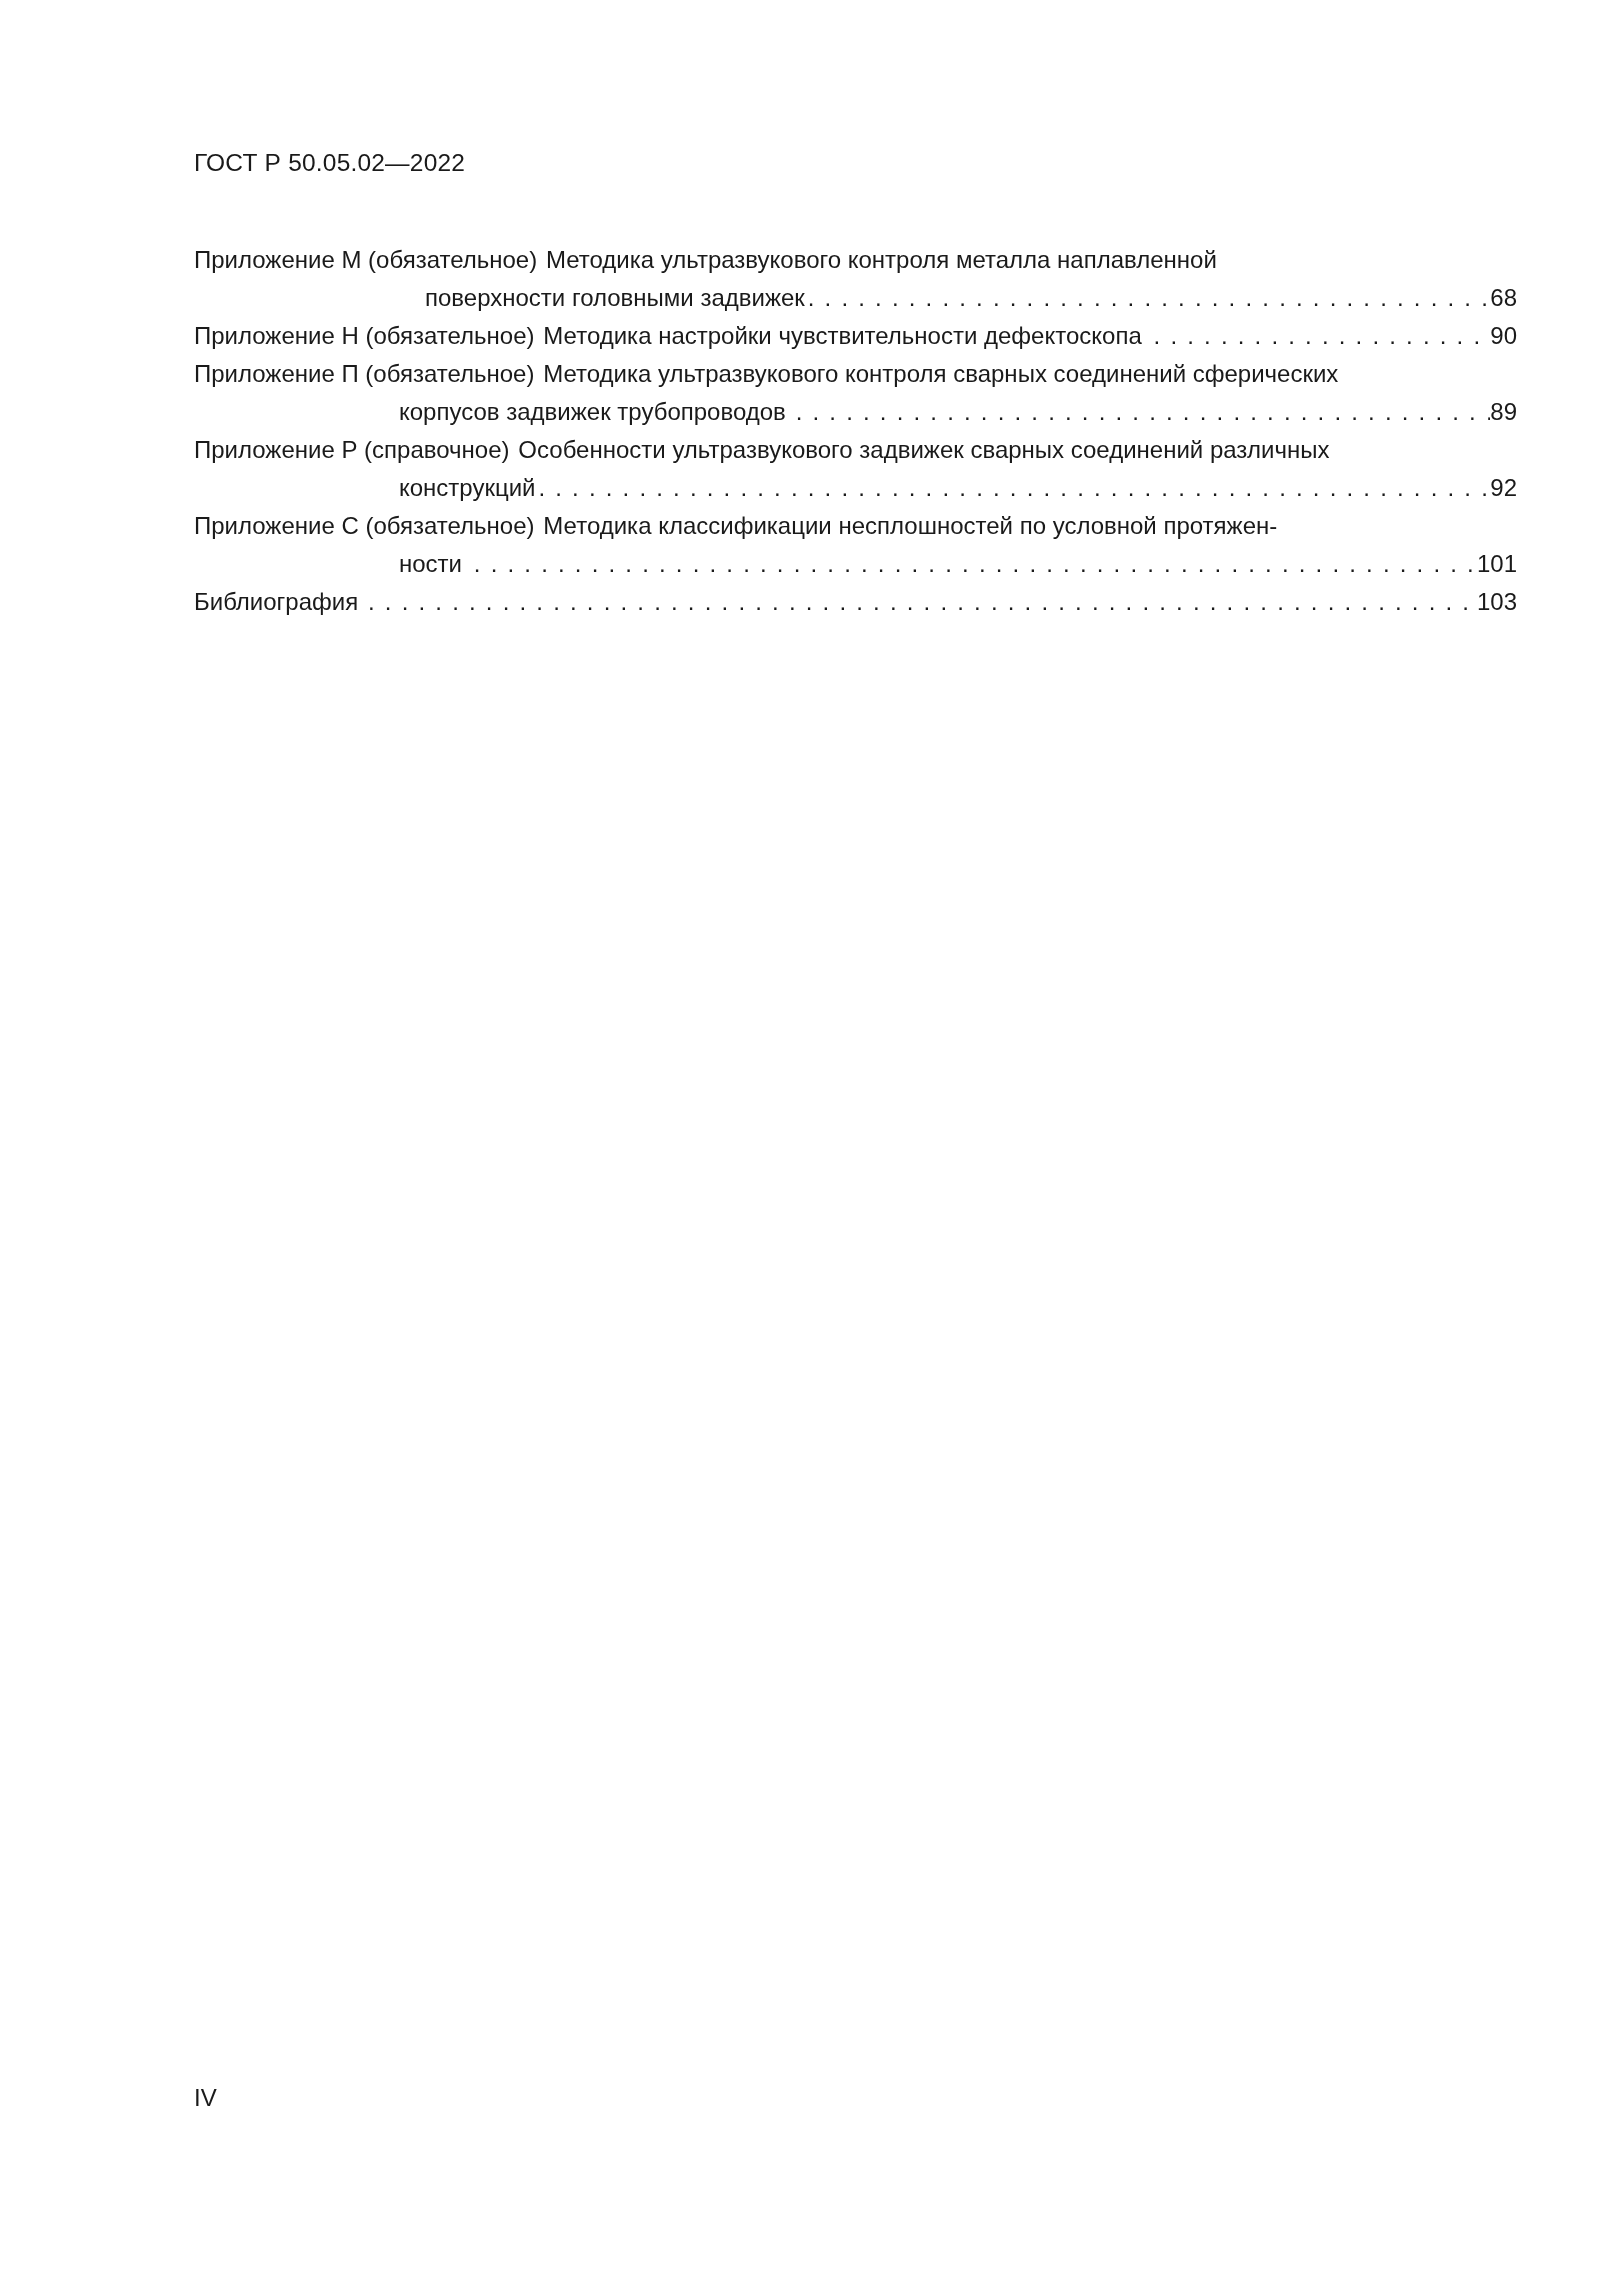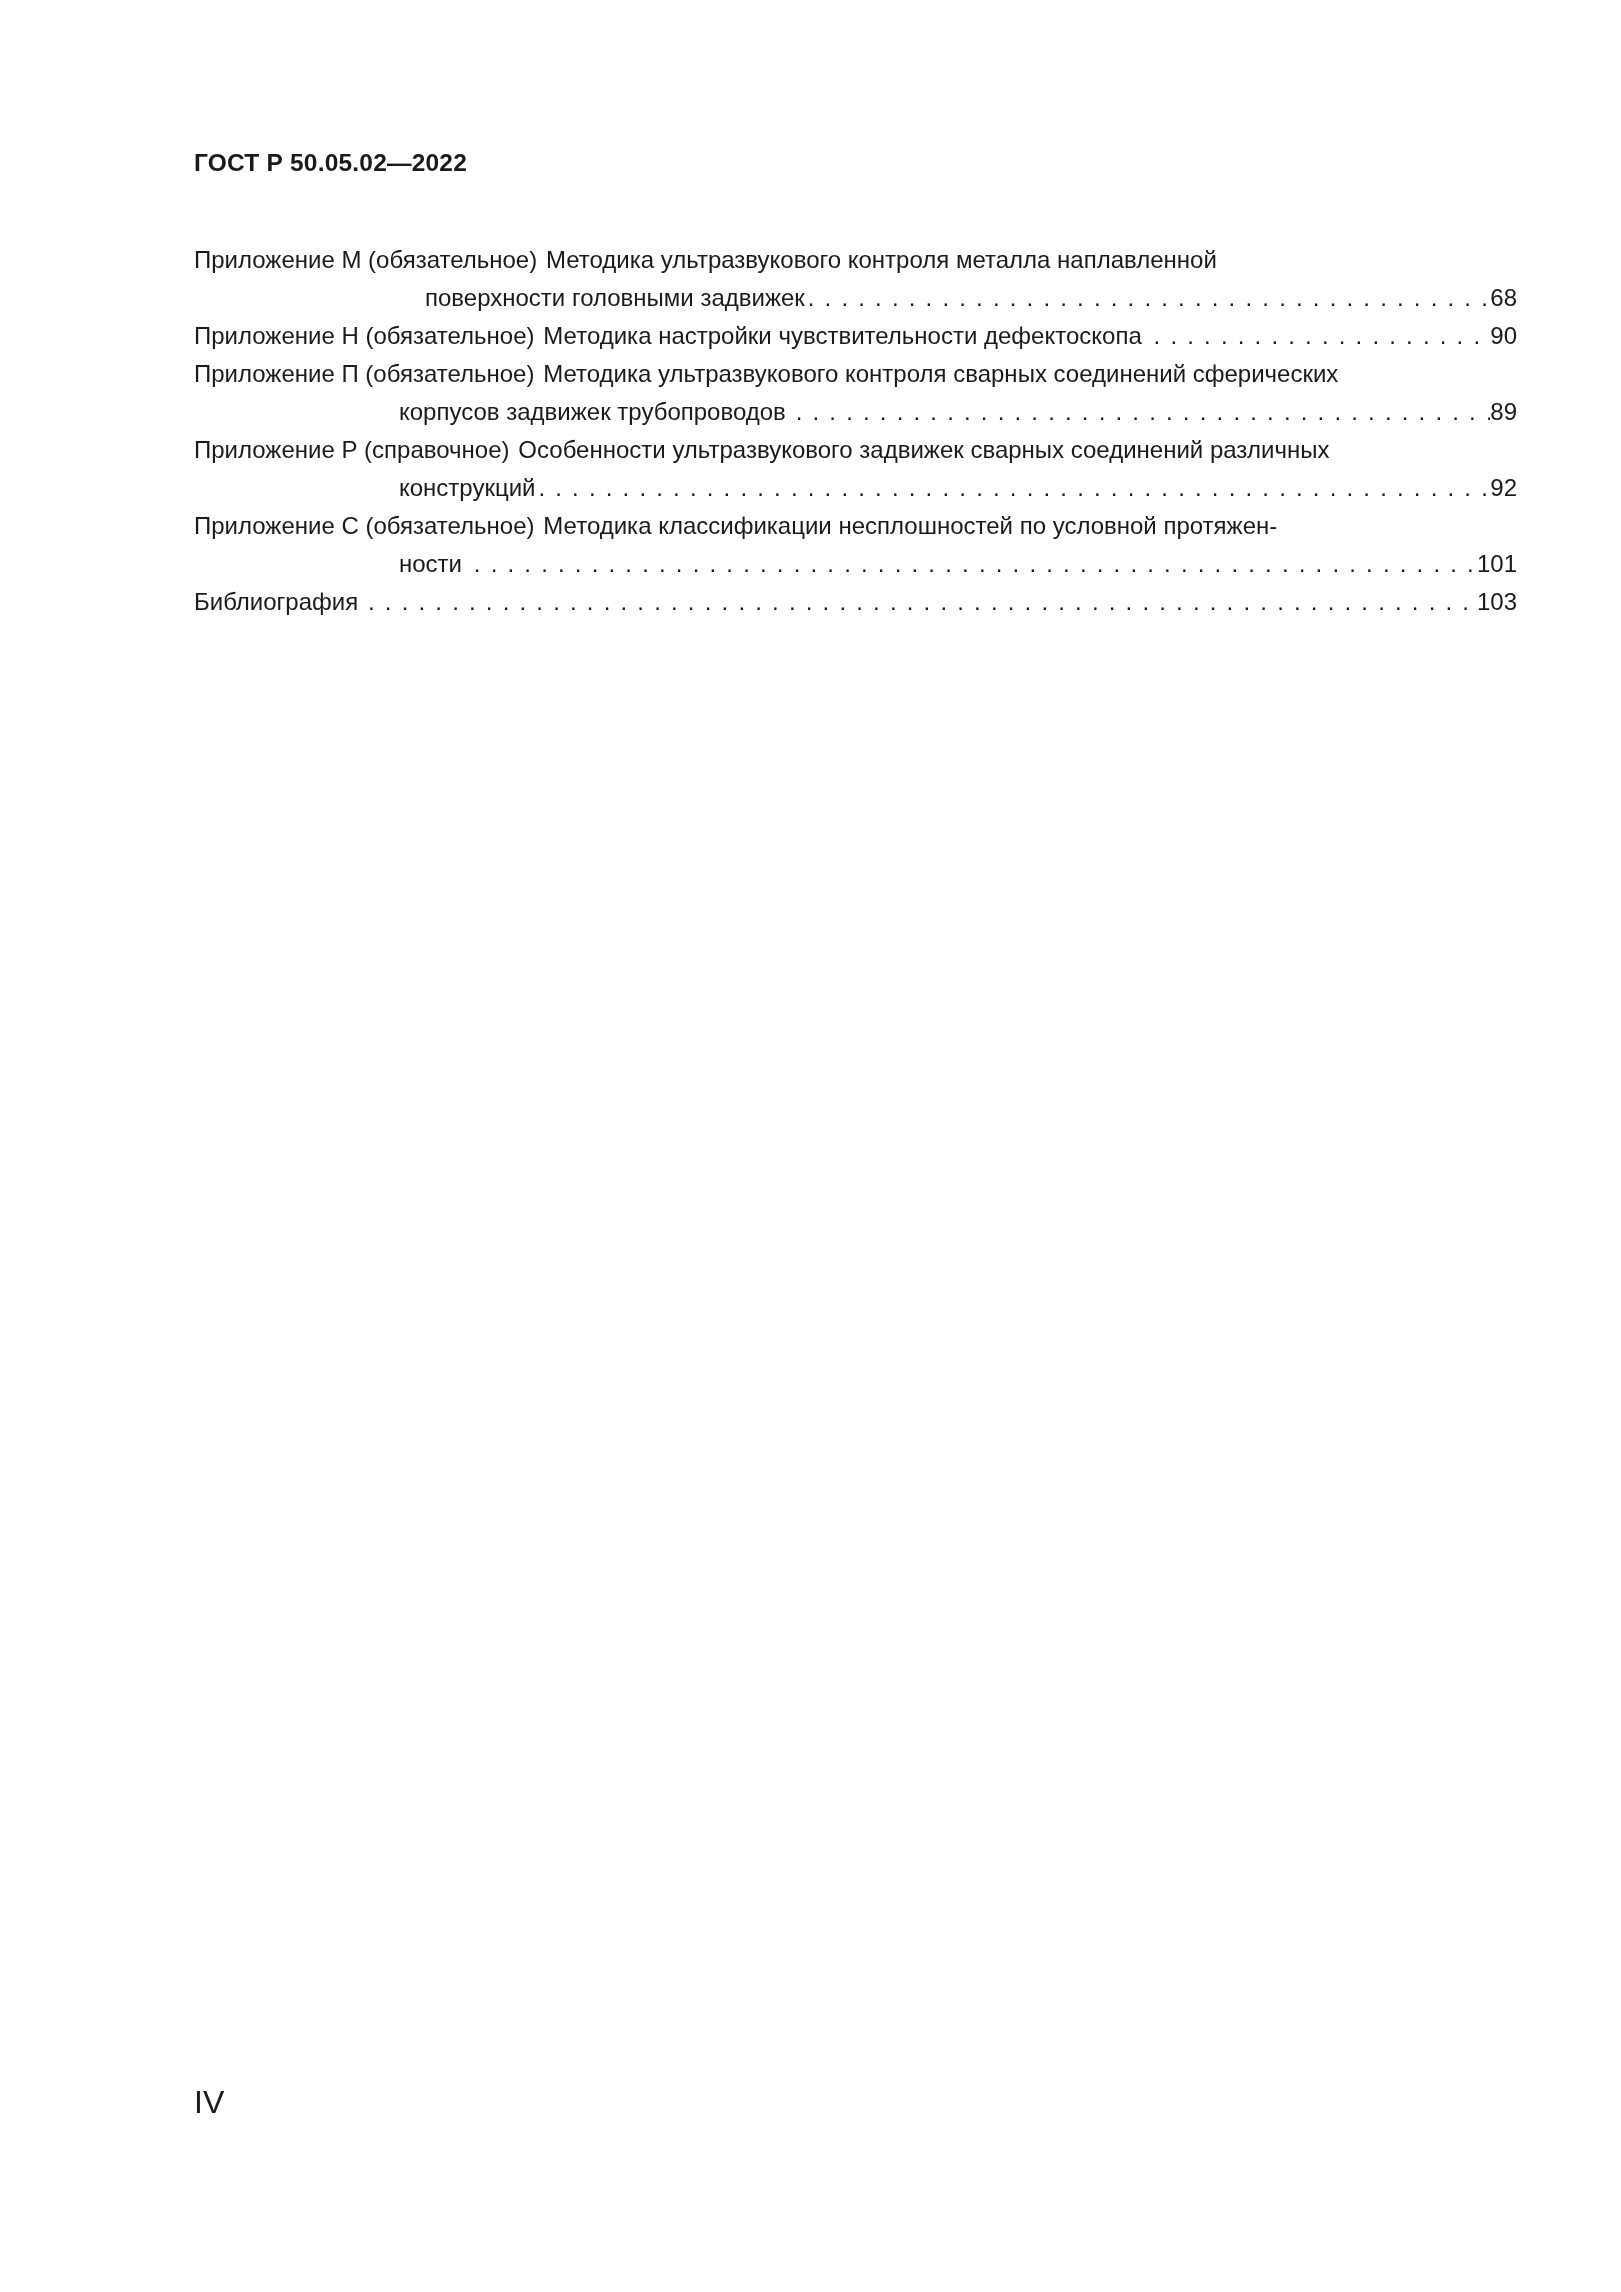--- a/index.html
+++ b/index.html
@@ -13,21 +13,21 @@
       position: relative;
       font-family: "Liberation Sans", sans-serif;
       color: #1a1a1a;
       overflow: hidden;
     }
     .doc-code {
       position: absolute;
       left: 194px;
       top: 149px;
       font-size: 24.5px;
-      font-weight: bold;
+      font-weight: normal;
       letter-spacing: 0.2px;
     }
     .toc {
       position: absolute;
       left: 194px;
       top: 225px;
       width: 1323px;
       font-size: 24px;
       line-height: 38px;
       margin-top: 16px;
@@ -61,21 +61,21 @@
     }
     .leader-line .page {
       flex: 0 0 auto;
       text-align: center;
     }
     .gap { display: inline-block; width: 8.8px; }
     .page-number {
       position: absolute;
       left: 194px;
       top: 2084px;
-      font-size: 32px;
+      font-size: 24px;
     }
   </style>
 </head>
 <body>
 
 <div class="doc-code">ГОСТ Р 50.05.02—2022</div>
 
 <div class="toc">
 
   <div class="toc-line">

